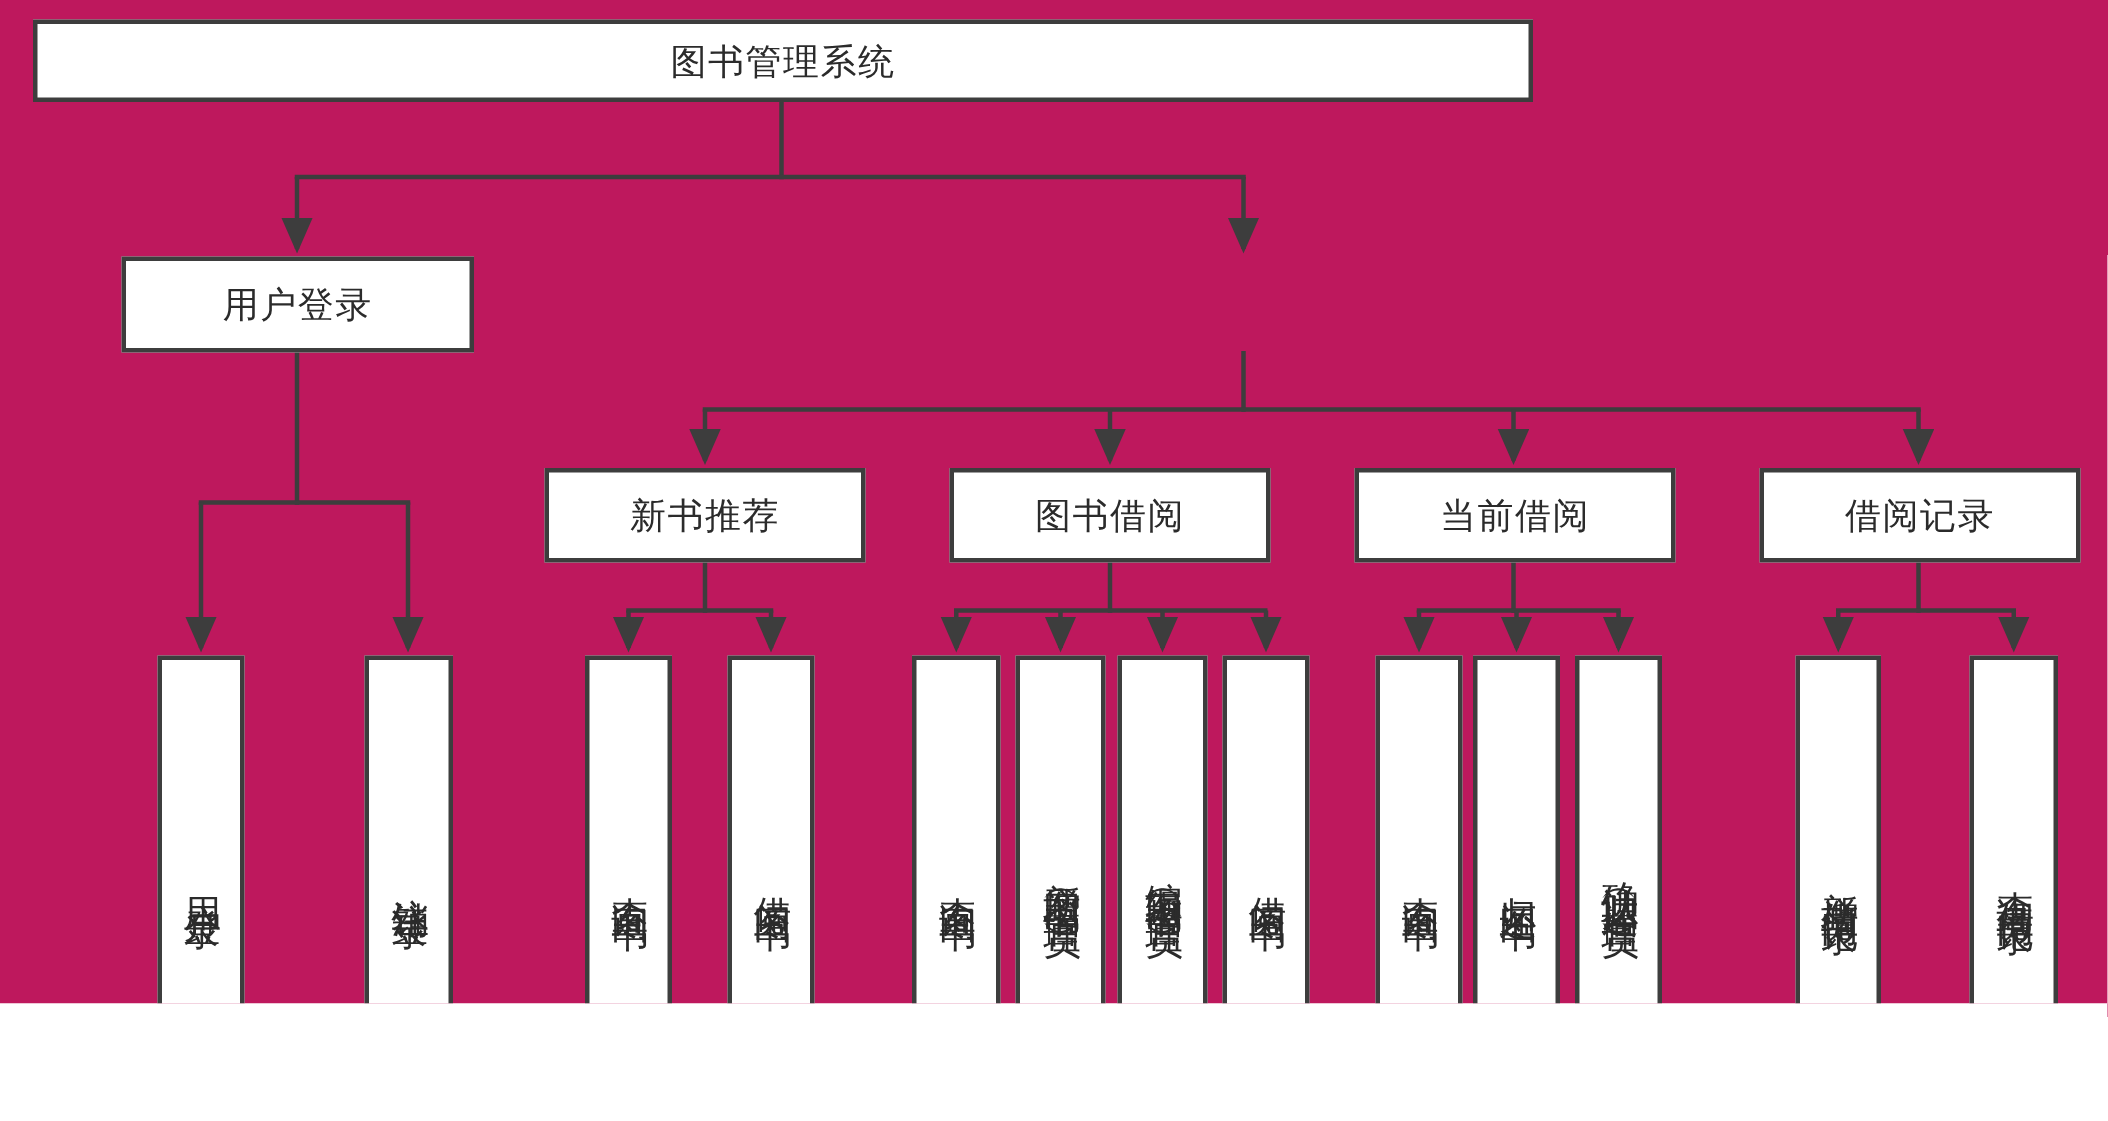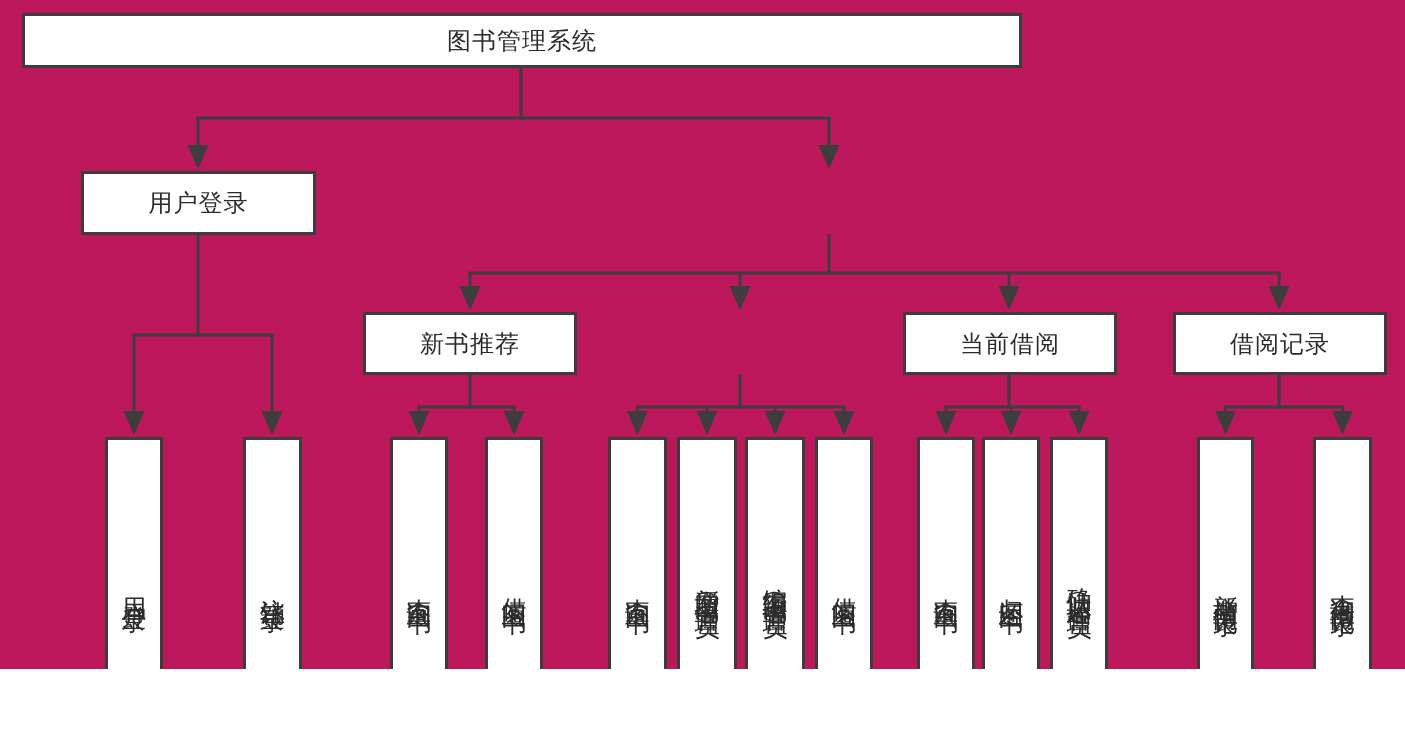--- a/index.html
+++ b/index.html
@@ -114,20 +114,23 @@
     <span>图书管理系统</span>
   </div>
 
   <div class="node hbox" style="left:81px; top:171px; width:235px; height:64px;">
     <span>用户登录</span>
   </div>
 
   <div class="node hbox" style="left:363px; top:312px; width:214px; height:63px;">
     <span>新书推荐</span>
   </div>
+  <div class="node hbox" style="left:633px; top:312px; width:214px; height:63px;">
+    <span>图书借阅</span>
+  </div>
   <div class="node hbox" style="left:903px; top:312px; width:214px; height:63px;font-family:Liberation Serif, serif;">
     <span>当前借阅</span>
   </div>
   <div class="node hbox" style="left:1173px; top:312px; width:214px; height:63px;">
     <span>借阅记录</span>
   </div>
 
   <div class="node vbox" style="left:105px; top:437px; width:58px; height:298px;">
     <span class="vtext">用户登录</span>
   </div>

